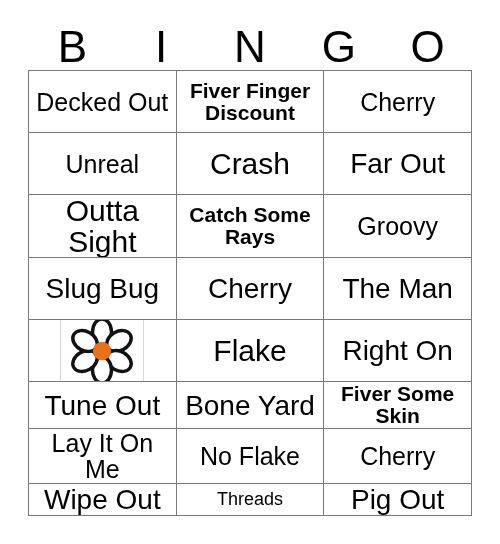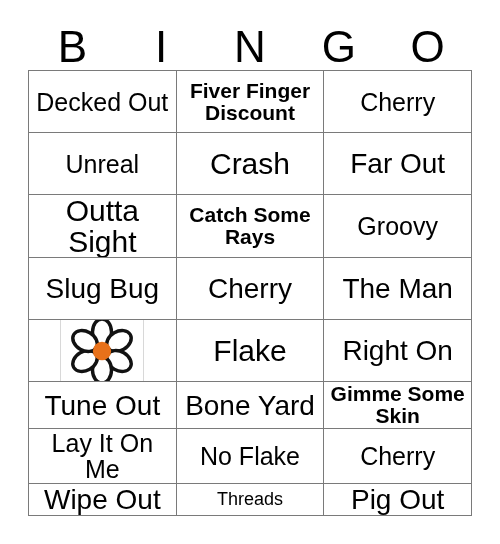--- a/index.html
+++ b/index.html
@@ -185,21 +185,21 @@
       <span class="cell-text fs-xl">Right On</span>
     </div>
 
     <div class="cell">
       <span class="cell-text fs-xl">Tune Out</span>
     </div>
     <div class="cell">
       <span class="cell-text fs-xl">Bone Yard</span>
     </div>
     <div class="cell">
-      <span class="cell-text fs-sm">Gimme Some Skin</span>
+      <span class="cell-text fs-sm">Fiver Some Skin</span>
     </div>
     <div class="cell">
       <span class="cell-text fs-md">Lay It On Me</span>
     </div>
     <div class="cell">
       <span class="cell-text fs-md">No Flake</span>
     </div>
 
     <div class="cell">
       <span class="cell-text fs-md">Cherry</span>

